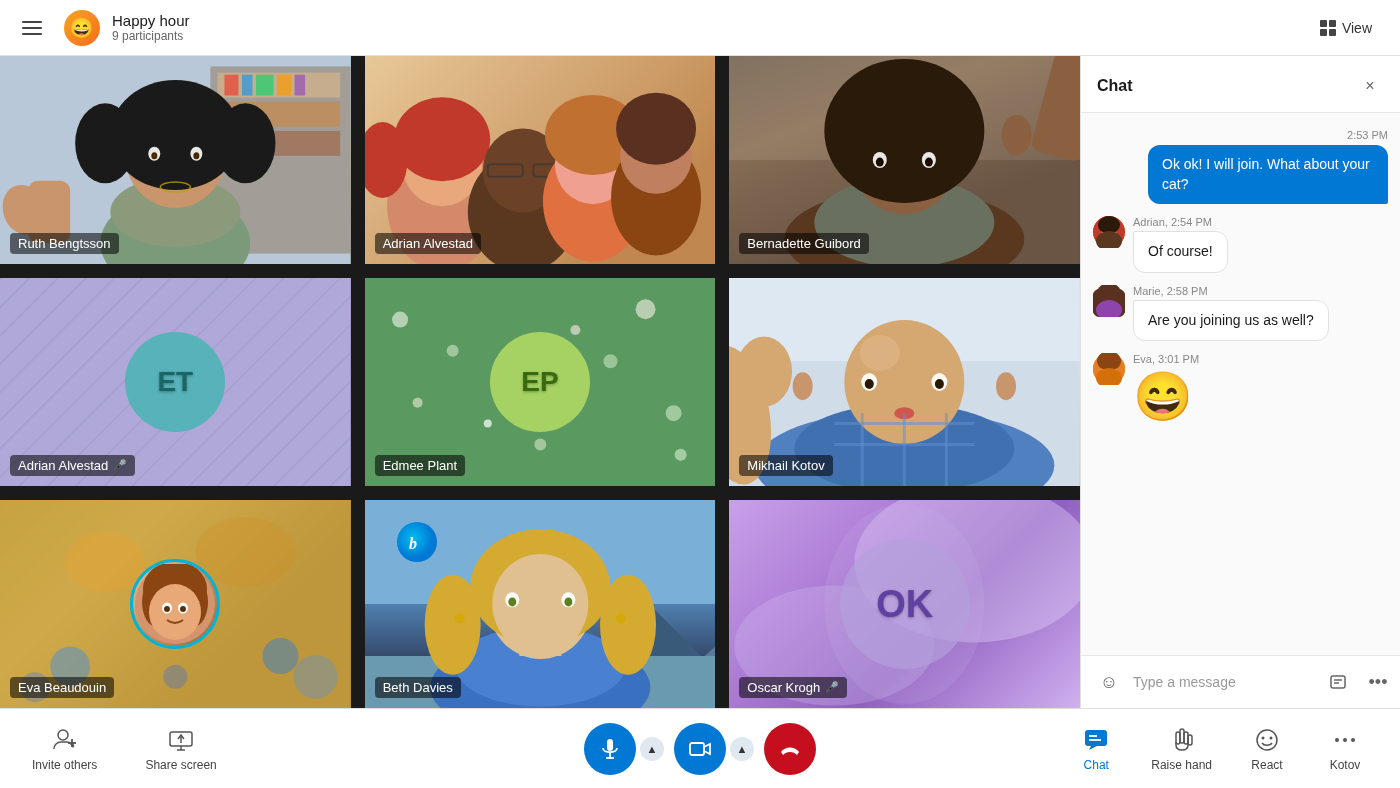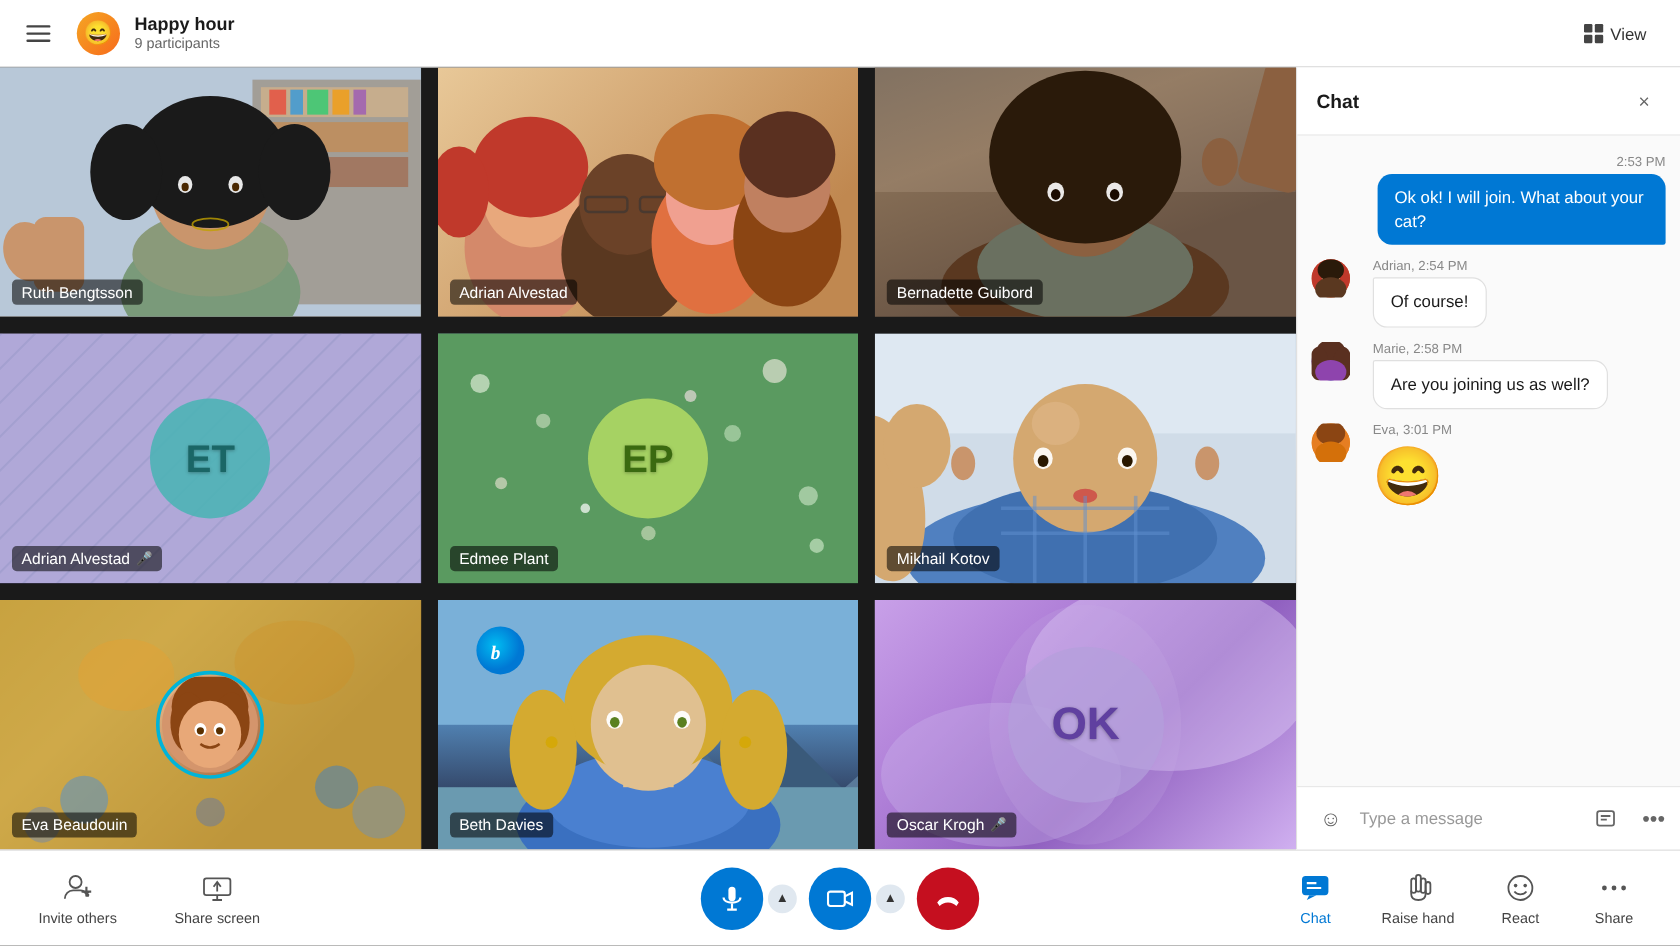--- a/index.html
+++ b/index.html
@@ -12,21 +12,21 @@
       display: flex;
       align-items: center;
       padding: 0 16px;
       border-bottom: 1px solid #e0e0e0;
       z-index: 10;
     }
     .header-left { display: flex; align-items: center; gap: 12px; flex: 1; }
     .hamburger-icon { width: 24px; height: 24px; display: flex; flex-direction: column; justify-content: center; gap: 4px; cursor: pointer; }
     .hamburger-icon span { display: block; width: 20px; height: 2px; background: #444; border-radius: 1px; }
     .app-logo { width: 36px; height: 36px; border-radius: 50%; background: linear-gradient(135deg, #f5a623, #f76b1c); display: flex; align-items: center; justify-content: center; font-size: 20px; }
-    .meeting-info h2 { font-size: 15px; font-weight: 700; color: #1a1a1a; }
+    .meeting-info h2 { font-size: 15px; font-weight: 400; color: #1a1a1a; }
     .meeting-info p { font-size: 12px; color: #666; }
     .header-right { display: flex; align-items: center; gap: 8px; }
     .view-btn { display: flex; align-items: center; gap: 6px; padding: 6px 12px; border: none; background: transparent; cursor: pointer; font-size: 14px; color: #333; border-radius: 4px; }
     .grid-icon { display: grid; grid-template-columns: 1fr 1fr; gap: 2px; width: 16px; height: 16px; }
     .grid-icon span { background: #444; border-radius: 1px; }
 
     
     .main-content {
       flex: 1;
       display: flex;
@@ -62,21 +62,21 @@
       justify-content: center;
     }
 
     .avatar-circle {
       width: 100px;
       height: 100px;
       border-radius: 50%;
       display: flex;
       align-items: center;
       justify-content: center;
-      font-size: 32px;
+      font-size: 28px;
       font-weight: 700;
       color: #fff;
       text-shadow: 0 1px 3px rgba(0,0,0,0.3);
     }
 
     .avatar-et { background: rgba(72, 180, 180, 0.85); color: #1a6666; }
     .avatar-ep { background: rgba(180, 220, 100, 0.85); color: #3a6a10; }
 
     
     .ruth-bg {
@@ -180,21 +180,21 @@
       width: 32px; height: 32px;
       border-radius: 50%;
       flex-shrink: 0;
       display: flex; align-items: center; justify-content: center;
       font-size: 11px; font-weight: 600; color: #fff;
     }
     .avatar-adrian-chat { background: linear-gradient(135deg, #c0392b, #e67e22); }
     .avatar-marie-chat { background: linear-gradient(135deg, #8e44ad, #3498db); }
     .avatar-eva-chat { background: linear-gradient(135deg, #e67e22, #f39c12); }
 
-    .msg-content { flex: 1; margin-left: 11px; }
+    .msg-content { flex: 1; }
     .msg-sender-time { font-size: 11px; color: #888; margin-bottom: 3px; }
 
     .msg-bubble-received {
       background: #fff;
       border: 1px solid #e0e0e0;
       padding: 10px 14px;
       border-radius: 2px 12px 12px 12px;
       font-size: 14px;
       line-height: 1.4;
       color: #1a1a1a;
@@ -853,18 +853,18 @@
     </button>
 
     <button class="toolbar-btn">
       <div class="toolbar-btn-icon">
         <svg width="26" height="26" viewBox="0 0 26 26" fill="none">
           <circle cx="5" cy="13" r="2" fill="#555"></circle>
           <circle cx="13" cy="13" r="2" fill="#555"></circle>
           <circle cx="21" cy="13" r="2" fill="#555"></circle>
         </svg>
       </div>
-      <span class="toolbar-btn-label">Share</span>
+      <span class="toolbar-btn-label">Kotov</span>
     </button>
 
   </div>
 
 </div>
 
 </body></html>

